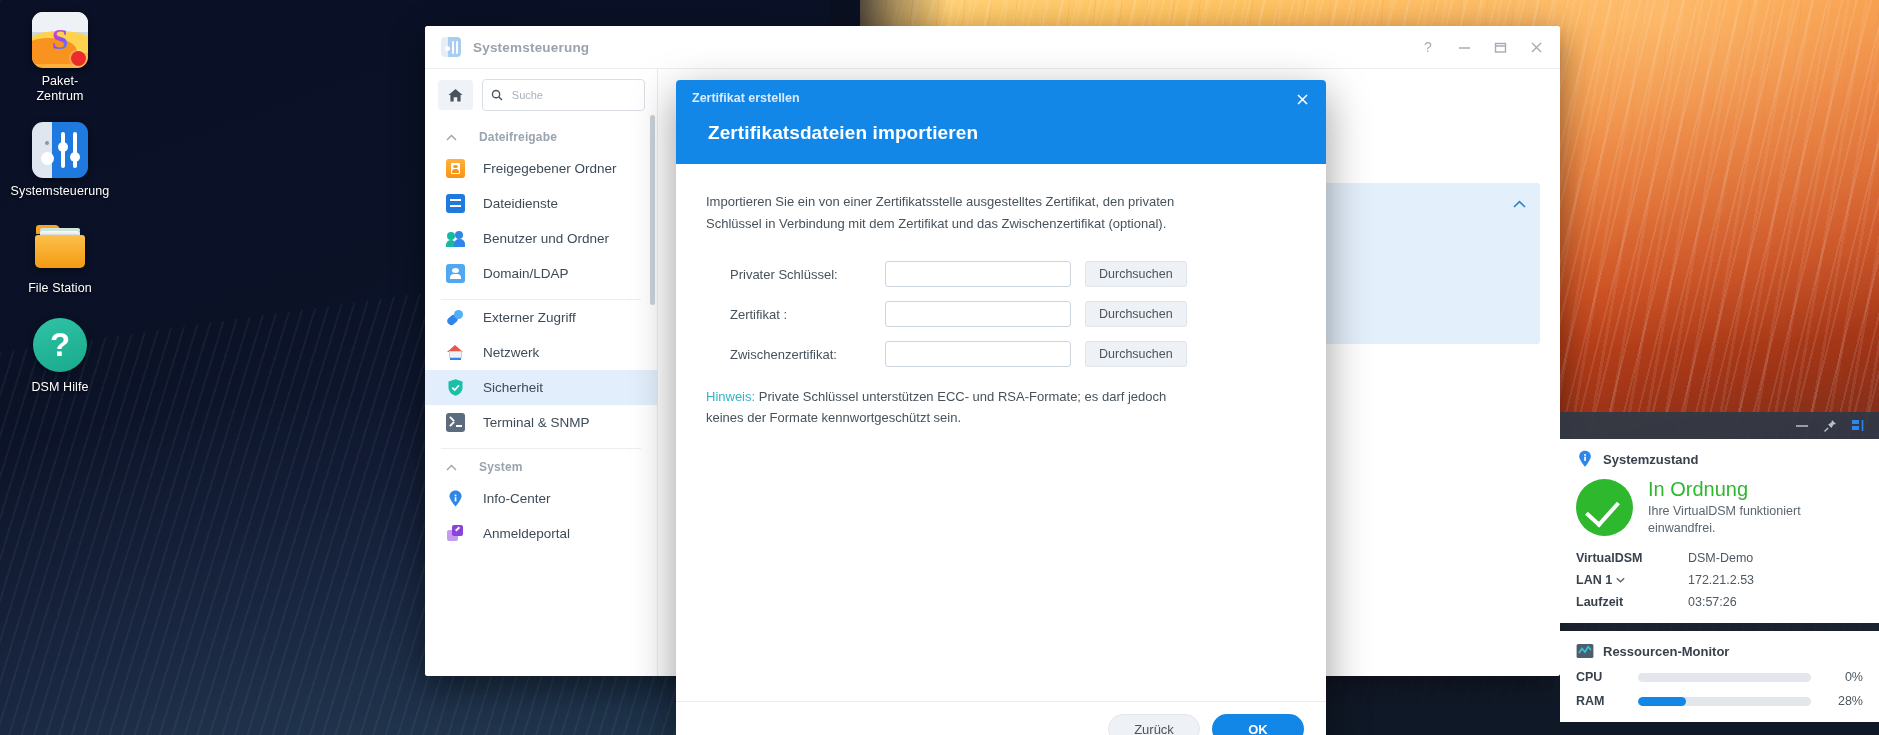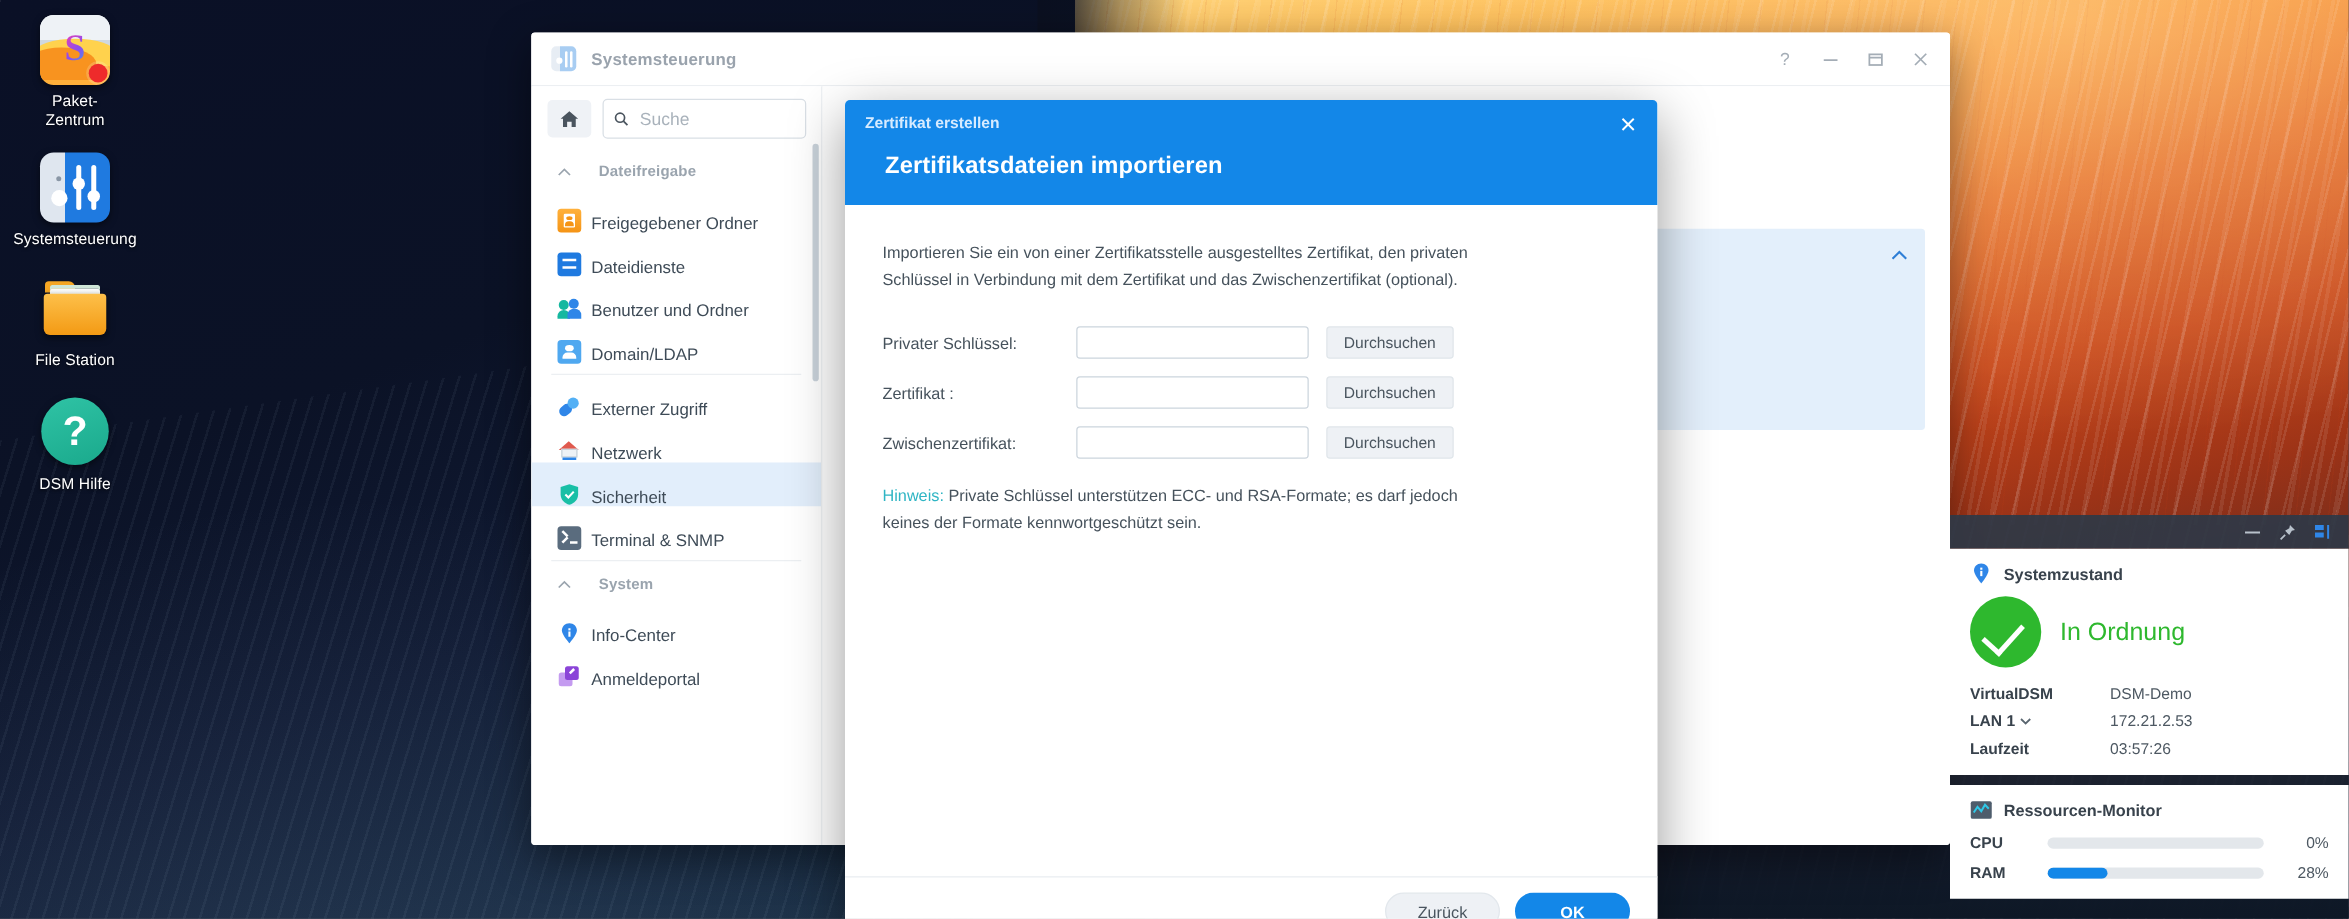--- a/index.html
+++ b/index.html
@@ -107,27 +107,27 @@
   .wbtn svg{display:block;}
   #cp-body{display:flex;height:608px;border-top:1px solid #eceff2;}
 
   
   #cp-sidebar{width:232px;background:#fff;border-right:1px solid #e9edf1;position:relative;overflow:hidden;}
   #cp-search-row{display:flex;align-items:center;gap:9px;padding:10px 12px 8px 13px;}
   #home-btn{width:35px;height:30px;border-radius:4px;background:#eff2f6;display:flex;align-items:center;
      justify-content:center;cursor:pointer;}
   #search-box{flex:1;height:30px;border:1px solid #d9dfe5;border-radius:4px;display:flex;align-items:center;
      padding:0 8px;gap:7px;background:#fff;}
-  #search-box input{border:0;outline:0;font-size:14px;color:#8b5cf6;width:100%;
+  #search-box input{border:0;outline:0;font-size:11px;color:#8b5cf6;width:100%;
      font-family:"Liberation Sans",sans-serif;background:transparent;}
   #search-box input::placeholder{color:#a9b2bb;}
   .nav-scroll{height:560px;overflow:hidden;position:relative;}
   .nav-group-title{display:flex;align-items:center;gap:22px;padding:11px 0 7px 21px;
      font-size:12px;font-weight:bold;color:#9aa4ae;letter-spacing:.15px;}
-  .nav-item{display:flex;align-items:flex-end;gap:8px;height:35px;padding-left:21px;cursor:pointer;
+  .nav-item{display:flex;align-items:center;gap:18px;height:35px;padding-left:21px;cursor:pointer;
      font-size:13.5px;color:#3e4b57;}
   .nav-item.sel{background:#e2eefb;}
   .nav-ic{width:19px;height:19px;flex:0 0 19px;position:relative;border-radius:3px;}
   .nav-sep{height:1px;background:#eceff2;margin:8px 16px 0 16px;}
   #sb-scrollbar{position:absolute;right:2px;top:46px;width:5px;height:190px;border-radius:3px;background:#c9d2da;}
 
   
   #cp-main{flex:1;background:#fff;position:relative;overflow:hidden;padding:18px 20px;}
   #info-banner{margin-top:96px;background:#e3effb;border-radius:3px;padding:14px 18px;position:relative;
      color:#4a565f;font-size:13px;line-height:21px;}
@@ -139,21 +139,21 @@
     border-radius:4px;box-shadow:0 14px 44px rgba(0,0,0,.40);overflow:hidden;display:flex;flex-direction:column;
   }
   #dlg-head{background:#1387e8;padding:11px 16px 20px 16px;position:relative;}
   #dlg-sub{font-size:12.5px;font-weight:bold;color:#d6ebff;}
   #dlg-title{margin-top:17px;font-size:19px;font-weight:bold;color:#fff;padding-left:16px;letter-spacing:.1px;}
   #dlg-close{position:absolute;right:12px;top:8px;width:24px;height:22px;display:flex;align-items:center;
      justify-content:center;color:#ffffff;font-size:15px;cursor:pointer;}
   #dlg-body{flex:1;padding:27px 30px 0 30px;}
   #dlg-desc{font-size:13px;line-height:22px;color:#46525c;max-width:520px;}
   .frm-row{display:flex;align-items:center;margin-top:14px;}
-  .frm-lbl{width:155px;font-size:13px;color:#46525c;}
+  .frm-lbl{width:155px;font-size:13px;color:#46525c;margin-left:24px;}
   .frm-inp{width:170px;height:24px;border:1px solid #ccd5dd;border-radius:3px;background:#fff;outline:0;
      font-size:13px;padding:0 7px;color:#39434d;font-family:"Liberation Sans",sans-serif;}
   .frm-btn{margin-left:14px;height:26px;padding:0 13px;border:1px solid #dfe5ea;border-radius:3px;
      background:#eef1f5;font-size:12.5px;color:#4a555f;cursor:pointer;font-family:"Liberation Sans",sans-serif;}
   .hintline{margin-top:19px;font-size:13px;line-height:21px;color:#46525c;max-width:500px;}
   .hintline .hw{color:#2fb5c4;}
   #dlg-foot{height:54px;border-top:1px solid #e9edf1;display:flex;align-items:center;justify-content:flex-end;
      gap:12px;padding-right:22px;background:#fff;}
   .dbtn{height:30px;min-width:92px;border-radius:15px;border:1px solid transparent;font-size:13px;cursor:pointer;
      font-family:"Liberation Sans",sans-serif;}
@@ -494,20 +494,21 @@
           <rect x="8.2" y="6.7" width="1.7" height="4.2" fill="#fff"></rect>
         </svg>
       </span>
       <span>Systemzustand</span>
     </div>
 
     <div id="health-row">
       <div id="health-check"></div>
       <div>
         <div id="health-ok">In Ordnung</div>
+        <div id="health-desc">Ihre VirtualDSM funktioniert einwandfrei.</div>
       </div>
     </div>
 
     <div style="height:6px;"></div>
     <div class="wp-kv">
       <div class="k">VirtualDSM</div>
       <div class="v">DSM-Demo</div>
     </div>
     <div class="wp-kv">
       <div class="k">

